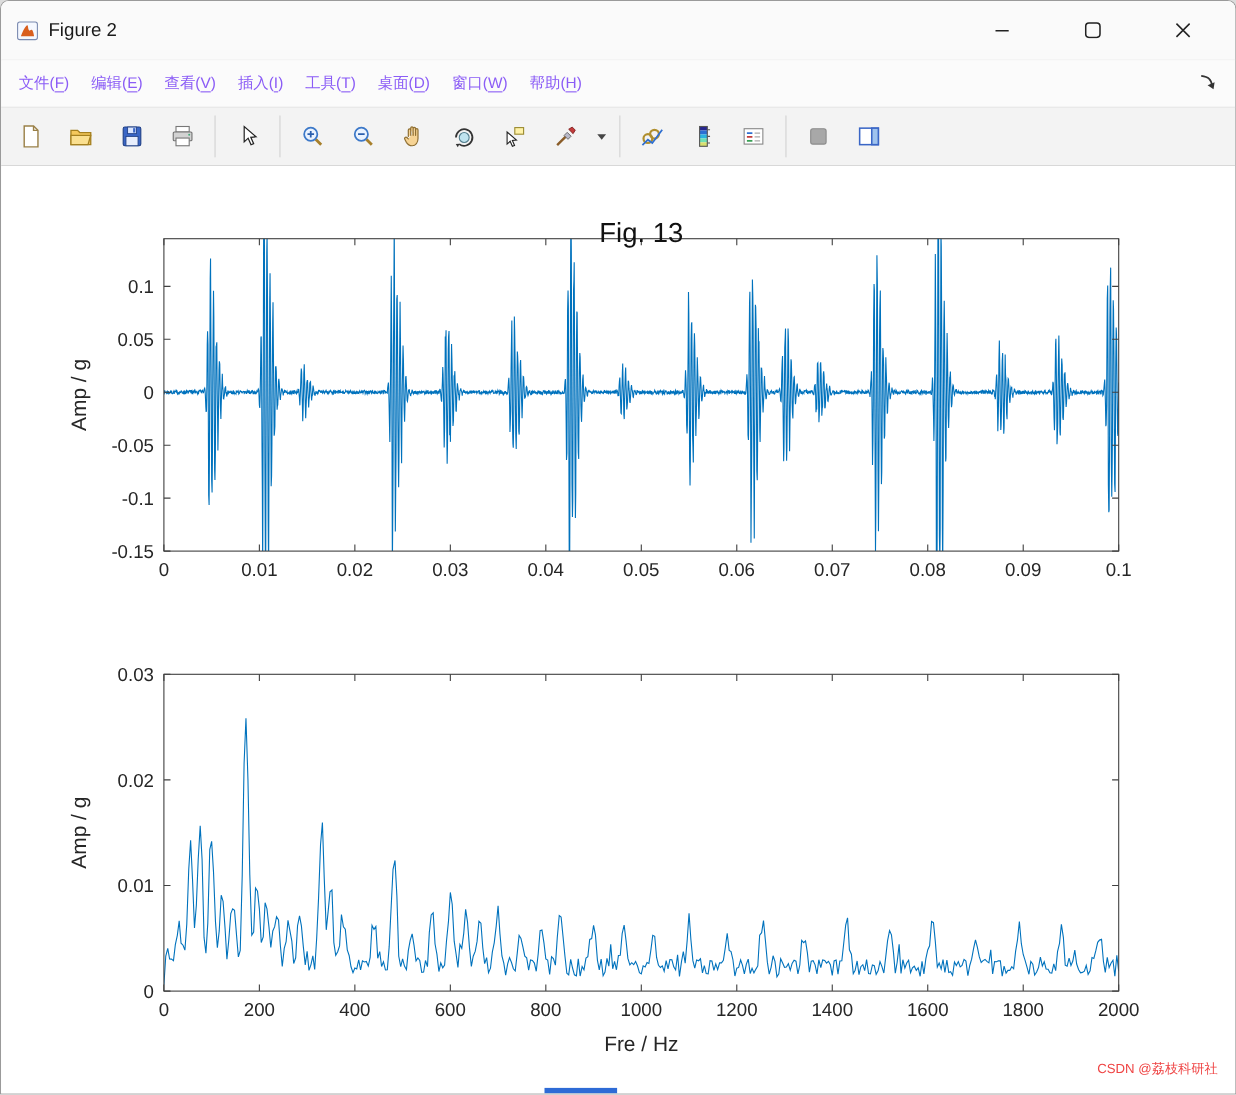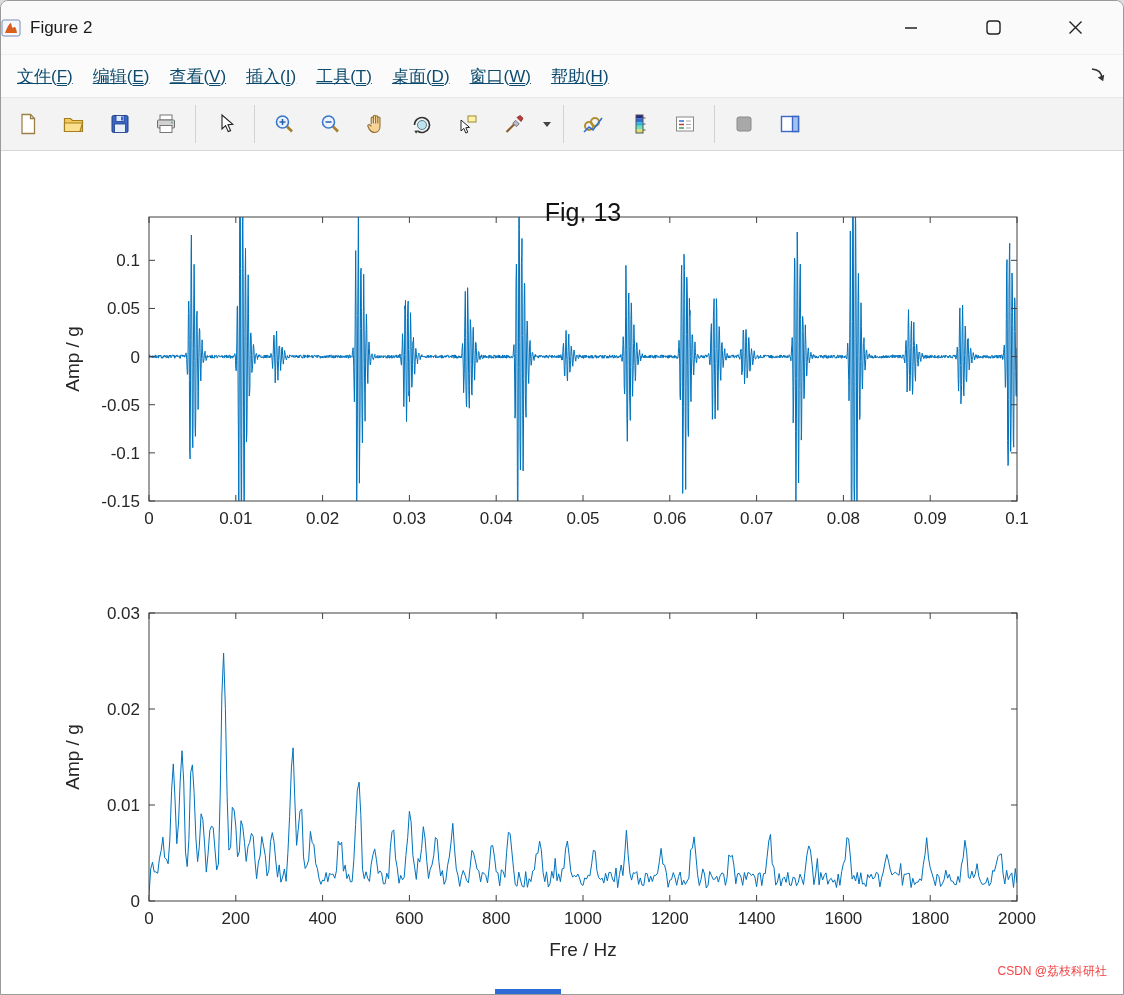--- a/index.html
+++ b/index.html
@@ -1,29 +1,29 @@
 <!DOCTYPE html>
 <html><head>
 <meta charset="utf-8">
 <style>
   html,body{margin:0;padding:0;background:#dcdcdc;font-family:"Liberation Sans",sans-serif;}
   .window{position:relative;width:1124px;height:995px;background:#ffffff;border:1px solid #9a9a9a;
           border-radius:8px 8px 0 0;box-sizing:border-box;overflow:hidden;}
   
   .titlebar{position:absolute;top:0;left:0;right:0;height:54px;background:#fafafa;
-            display:flex;align-items:center;border-bottom:1px solid #f0f0f0;box-sizing:border-box;}
+            display:flex;align-items:center;padding-left:14px;border-bottom:1px solid #f0f0f0;box-sizing:border-box;}
   .title-text{font-size:17px;color:#1a1a1a;margin-left:9px;}
   .win-controls{margin-left:auto;display:flex;height:100%;gap:26px;padding-right:20px;}
   .win-btn{width:56px;height:100%;display:flex;align-items:center;justify-content:center;
            background:transparent;border:none;cursor:pointer;padding:0;}
   
   .menubar{position:absolute;top:54px;left:0;right:0;height:42px;background:#fbfbfb;
            display:flex;align-items:center;padding:0 6px;box-sizing:border-box;}
   .menu-items{display:flex;align-items:center;}
-  .menu-item{padding:6px 10px;font-size:17px;color:#0c4a6e;cursor:default;white-space:nowrap;text-decoration:underline;}
+  .menu-item{padding:6px 10px;font-size:14px;color:#8b5cf6;cursor:default;white-space:nowrap;}
   .menu-item u{text-underline-offset:3px;}
   .dock-btn{margin-left:auto;margin-right:8px;background:transparent;border:none;padding:2px;cursor:pointer;}
   
   .toolbar{position:absolute;top:96px;left:0;right:0;height:54px;background:#f3f3f3;
            border-top:1px solid #e6e6e6;border-bottom:1px solid #d8d8d8;box-sizing:border-box;
            display:flex;align-items:center;padding:0 4px;}
   .tb-btn{width:44px;height:44px;display:flex;align-items:center;justify-content:center;
           background:transparent;border:none;border-radius:4px;padding:0;cursor:pointer;margin:0 1px;}
   .tb-btn.narrow{width:18px;}
   .tb-sep{width:1px;height:38px;background:#d2d2d2;margin:0 6px;}

